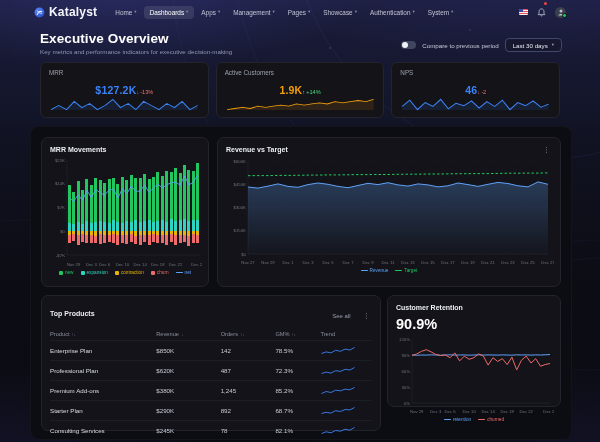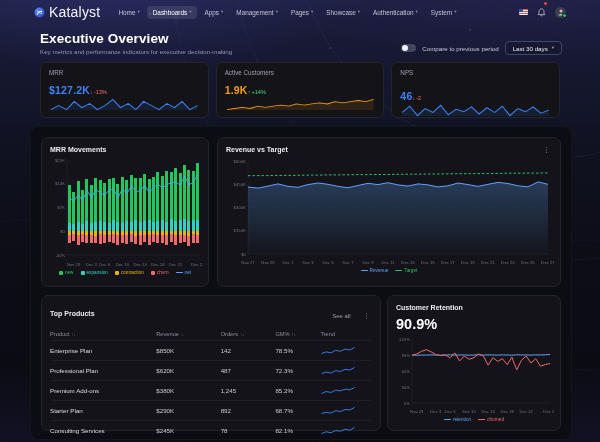--- a/index.html
+++ b/index.html
@@ -14,50 +14,50 @@
       radial-gradient(ellipse 420px 170px at 20% -40px, rgba(95,98,255,.26), transparent 65%),
       radial-gradient(ellipse 520px 200px at 88% -70px, rgba(84,72,214,.22), transparent 65%),
       radial-gradient(ellipse 300px 140px at 0% 105%, rgba(84,72,214,.12), transparent 70%),
       radial-gradient(ellipse 300px 140px at 100% 105%, rgba(84,72,214,.12), transparent 70%),
       linear-gradient(180deg,#1b1d3a 0px,#161831 70px,#101221 150px,#0c0d15 260px,#0b0c12 100%);
   }
   .bg-arcs{position:absolute;inset:0;pointer-events:none;}
   
   .navbar{position:absolute;top:0;left:0;right:0;height:24px;display:flex;align-items:center;padding:0 34px;z-index:5;}
   .brand{display:flex;align-items:center;gap:4px;cursor:pointer;}
-  .brand-name{font-size:14px;font-weight:normal;color:#f4f5fa;letter-spacing:.2px;}
+  .brand-name{font-size:12px;font-weight:bold;color:#f4f5fa;letter-spacing:.2px;}
   .nav-items{display:flex;align-items:center;margin-left:12px;gap:1px;}
   .nav-item{display:flex;align-items:center;gap:2px;font-size:6.4px;color:#c2c5d4;padding:3px 6px;border-radius:4px;cursor:pointer;white-space:nowrap;}
   .nav-item.active{background:rgba(255,255,255,.10);color:#fff;}
   .nav-caret{font-size:4.5px;color:#8a8da3;line-height:1;}
   .nav-right{margin-left:auto;display:flex;align-items:center;gap:9px;}
   .flag{width:9px;height:6px;border-radius:1px;overflow:hidden;position:relative;cursor:pointer;
     background:repeating-linear-gradient(180deg,#e8505b 0 1px,#f5f0ec 1px 2px);}
   .flag::after{content:"";position:absolute;left:0;top:0;width:4px;height:3px;background:#3a4aa0;}
   .bell-wrap,.avatar-wrap{position:relative;cursor:pointer;}
   .dot{position:absolute;width:3px;height:3px;border-radius:50%;}
   .dot.red{background:#ef4444;top:-1px;right:-1px;}
   .dot.green{background:#22c55e;bottom:-.5px;right:-.5px;border:.5px solid #11121c;}
   .avatar{width:11px;height:11px;border-radius:50%;background:#3c3f4d;display:flex;align-items:center;justify-content:center;}
   
-  .page-header{position:absolute;top:31px;left:40px;right:38px;display:flex;justify-content:space-between;align-items:flex-end;z-index:4;}
+  .page-header{position:absolute;top:31px;left:40px;right:38px;display:flex;justify-content:space-between;align-items:center;z-index:4;}
   .page-title{margin:0;font-size:13.5px;font-weight:bold;color:#ffffff;letter-spacing:.1px;}
   .page-subtitle{margin:2px 0 0;font-size:6.2px;color:#9196ae;}
   .header-controls{display:flex;align-items:center;gap:6px;margin-top:4px;}
   .toggle{width:15px;height:8px;border-radius:4px;background:#41465f;position:relative;cursor:pointer;flex:0 0 auto;}
   .toggle .knob{position:absolute;left:1px;top:1px;width:6px;height:6px;border-radius:50%;background:#f2f3f7;}
   .toggle-label{font-size:6.2px;color:#c6c9d8;}
   .period-btn{display:flex;align-items:center;gap:4px;background:rgba(22,24,44,.6);border:1px solid #41466b;border-radius:4px;
     padding:2.5px 7px;font-size:6.2px;color:#e9eaf3;font-family:inherit;cursor:pointer;}
   .period-btn .nav-caret{color:#9ea2b8;}
   
   .kpi-row{position:absolute;top:62px;left:40px;width:520px;height:56px;display:flex;gap:7px;z-index:4;}
   .kpi-card{flex:1;background:#131318;border:1px solid #24242e;border-radius:6px;padding:6px 8px 4px;position:relative;cursor:pointer;}
   .kpi-label{font-size:6.3px;color:#9da1af;}
-  .kpi-value-row{display:flex;justify-content:flex-start;align-items:baseline;margin-top:8px;}
+  .kpi-value-row{display:flex;justify-content:center;align-items:baseline;margin-top:8px;}
   .kpi-value{font-size:10.5px;font-weight:bold;letter-spacing:.2px;}
   .kpi-badge{font-size:5.6px;display:flex;gap:1px;align-items:baseline;}
   .kpi-spark{display:block;width:100%;height:13px;margin-top:2px;}
   
   .main-panel{position:absolute;top:126px;left:30px;width:540px;height:312px;background:#0c0d13;border:1px solid rgba(255,255,255,.035);
     border-radius:9px;z-index:3;}
   .card{position:absolute;background:#131319;border:1px solid #23232c;border-radius:7px;box-sizing:border-box;}
   .card-title{font-size:7px;font-weight:bold;color:#eceef4;}
   .card-head{display:flex;justify-content:space-between;align-items:center;}
   .kebab{font-size:7px;color:#9a9dab;cursor:pointer;padding:0 2px;line-height:1;}
@@ -72,21 +72,21 @@
   
   .products-card{left:10px;top:168px;width:340px;height:136px;padding:8px 0 0;}
   .products-card .card-head{padding:0 8px;}
   .ptable{width:calc(100% - 16px);margin:6px 8px 0;border-collapse:collapse;table-layout:fixed;}
   .ptable th{font-size:5.7px;font-weight:normal;color:#8b8e9c;text-align:left;padding:3px 0 3px;cursor:pointer;white-space:nowrap;}
   .ptable td{font-size:6.2px;color:#c9cbd5;padding:0;height:19px;border-top:1px solid #1d1d25;white-space:nowrap;}
   .ptable td.product{color:#dcdee6;}
   .sort-ic{font-size:4.4px;color:#6e7180;margin-left:2px;}
   .trend-svg{display:block;width:36px;height:9px;}
   
-  .retention-card{left:356px;top:168px;width:174px;height:136px;padding:8px;}
+  .retention-card{left:356px;top:168px;width:174px;height:112px;padding:8px;}
   .retention-value{font-size:14.5px;font-weight:bold;color:#ffffff;margin:5px 0 2px;}
   svg{font-family:inherit;}
 </style>
 </head>
 <body>
 
 <div class="page">
 
   <svg class="bg-arcs" width="600" height="442" viewBox="0 0 600 442">
     <circle cx="540" cy="-90" r="250" fill="none" stroke="rgba(120,130,255,0.08)" stroke-width="1"></circle>
@@ -214,21 +214,21 @@
       <svg class="kpi-spark" viewBox="0 0 110 14" preserveAspectRatio="none">
           <polygon points="1.5,12.5 7.1,11.3 12.8,10.1 18.4,11.3 24.0,8.8 29.7,10.1 35.3,8.8 40.9,7.6 46.6,8.8 52.2,6.4 57.8,7.6 63.4,6.4 69.1,5.2 74.7,6.4 80.3,3.9 86.0,5.2 91.6,3.9 97.2,2.7 102.9,3.9 108.5,1.5 108.5,13 1.5,13" fill="#f59e0b" opacity="0.12"></polygon>
           <polyline points="1.5,12.5 7.1,11.3 12.8,10.1 18.4,11.3 24.0,8.8 29.7,10.1 35.3,8.8 40.9,7.6 46.6,8.8 52.2,6.4 57.8,7.6 63.4,6.4 69.1,5.2 74.7,6.4 80.3,3.9 86.0,5.2 91.6,3.9 97.2,2.7 102.9,3.9 108.5,1.5" fill="none" stroke="#f59e0b" stroke-width="0.9"></polyline>
         </svg>
     </div>
 
 
     <div class="kpi-card">
       <div class="kpi-label">NPS</div>
       <div class="kpi-value-row">
-        <span class="kpi-value" style="color: rgb(59, 130, 246); margin-top: 6px;">46</span>
+        <span class="kpi-value" style="color: rgb(59, 130, 246);">46</span>
         <span class="kpi-badge" style="color: rgb(248, 113, 113);">
           <span class="arrow">↓</span>
           <span class="delta">-2</span>
         </span>
       </div>
       <svg class="kpi-spark" viewBox="0 0 110 14" preserveAspectRatio="none">
           <polygon points="1.5,9.1 7.1,2.3 12.8,12.5 18.4,4.9 24.0,9.1 29.7,1.5 35.3,11.7 40.9,5.7 46.6,8.3 52.2,3.2 57.8,10.8 63.4,4.0 69.1,9.1 74.7,2.3 80.3,12.5 86.0,4.9 91.6,8.3 97.2,3.2 102.9,10.0 108.5,6.6 108.5,13 1.5,13" fill="#3b82f6" opacity="0.12"></polygon>
           <polyline points="1.5,9.1 7.1,2.3 12.8,12.5 18.4,4.9 24.0,9.1 29.7,1.5 35.3,11.7 40.9,5.7 46.6,8.3 52.2,3.2 57.8,10.8 63.4,4.0 69.1,9.1 74.7,2.3 80.3,12.5 86.0,4.9 91.6,8.3 97.2,3.2 102.9,10.0 108.5,6.6" fill="none" stroke="#3b82f6" stroke-width="0.9"></polyline>
         </svg>
     </div>

